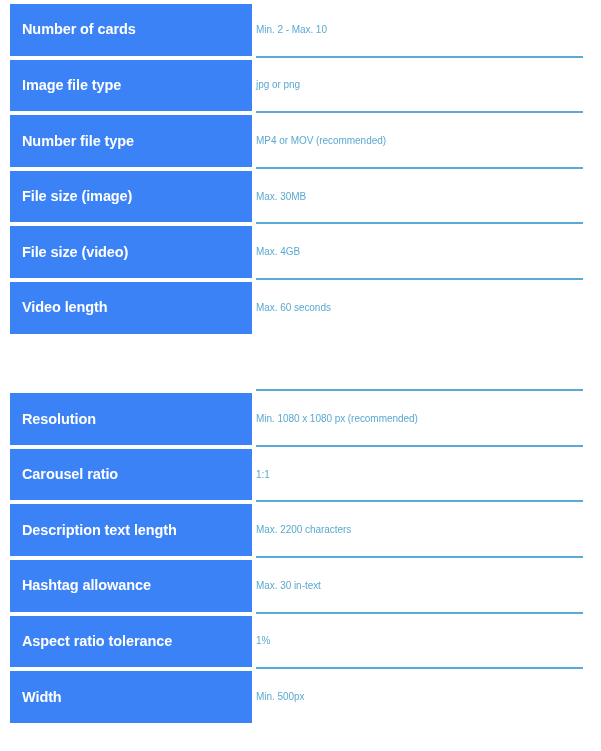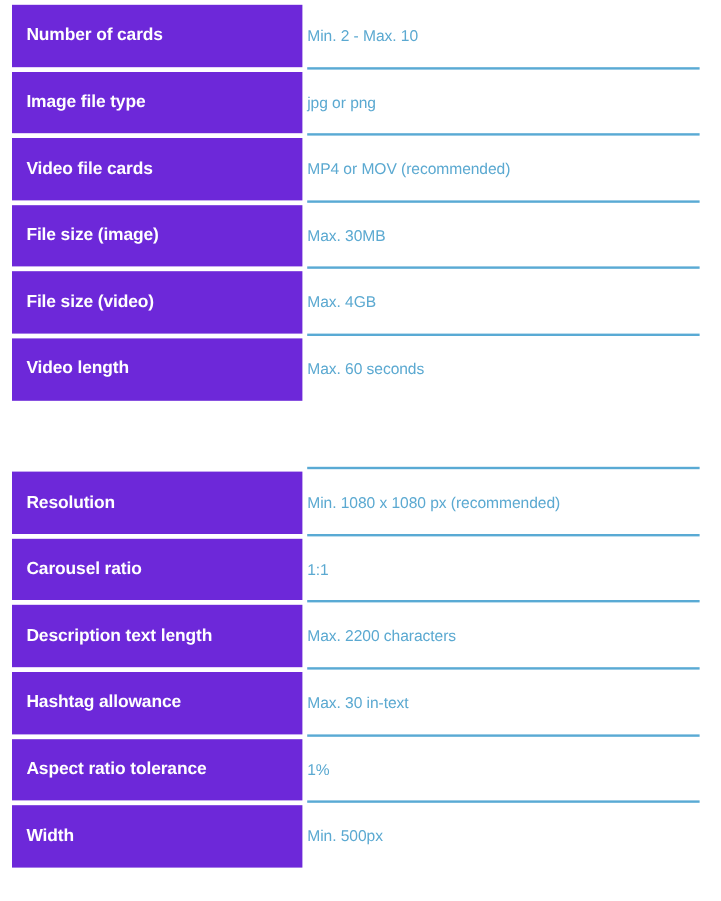--- a/index.html
+++ b/index.html
@@ -27,21 +27,21 @@
     box-sizing: border-box;
   }
 
   
   .label-cell {
     position: absolute;
     left: 10px;
     top: 0;
     width: 242px;
     height: 51.5px;
-    background: #6d28d9;
+    background: #3b82f6;
     box-sizing: border-box;
     display: flex;
     align-items: center;
     padding-left: 12px;
   }
 
   .label-text {
     color: #ffffff;
     font-size: 14.5px;
     font-weight: bold;
@@ -57,21 +57,21 @@
     top: 0;
     width: 327px;
     height: 51.5px;
     box-sizing: border-box;
     display: flex;
     align-items: center;
   }
 
   .value-text {
     color: #5ba9d1;
-    font-size: 13px;
+    font-size: 10px;
     font-weight: normal;
     line-height: 1.2;
     letter-spacing: -0.05px;
     white-space: nowrap;
   }
 
   
   .value-rule {
     position: absolute;
     left: 256px;
@@ -102,21 +102,21 @@
       <div class="label-cell">
         <span class="label-text">Image file type</span>
       </div>
       <div class="value-cell">
         <span class="value-text">jpg or png</span>
       </div>
     </div>
     <div class="spec-row" style="top: 115.2px; position: absolute; left: 0px; width: 601px;">
       <div class="value-rule"></div>
       <div class="label-cell">
-        <span class="label-text">Video file cards</span>
+        <span class="label-text">Number file type</span>
       </div>
       <div class="value-cell">
         <span class="value-text">MP4 or MOV (recommended)</span>
       </div>
     </div>
     <div class="spec-row" style="top: 170.8px; position: absolute; left: 0px; width: 601px; padding-left: 36px;">
       <div class="value-rule"></div>
       <div class="label-cell">
         <span class="label-text">File size (image)</span>
       </div>

